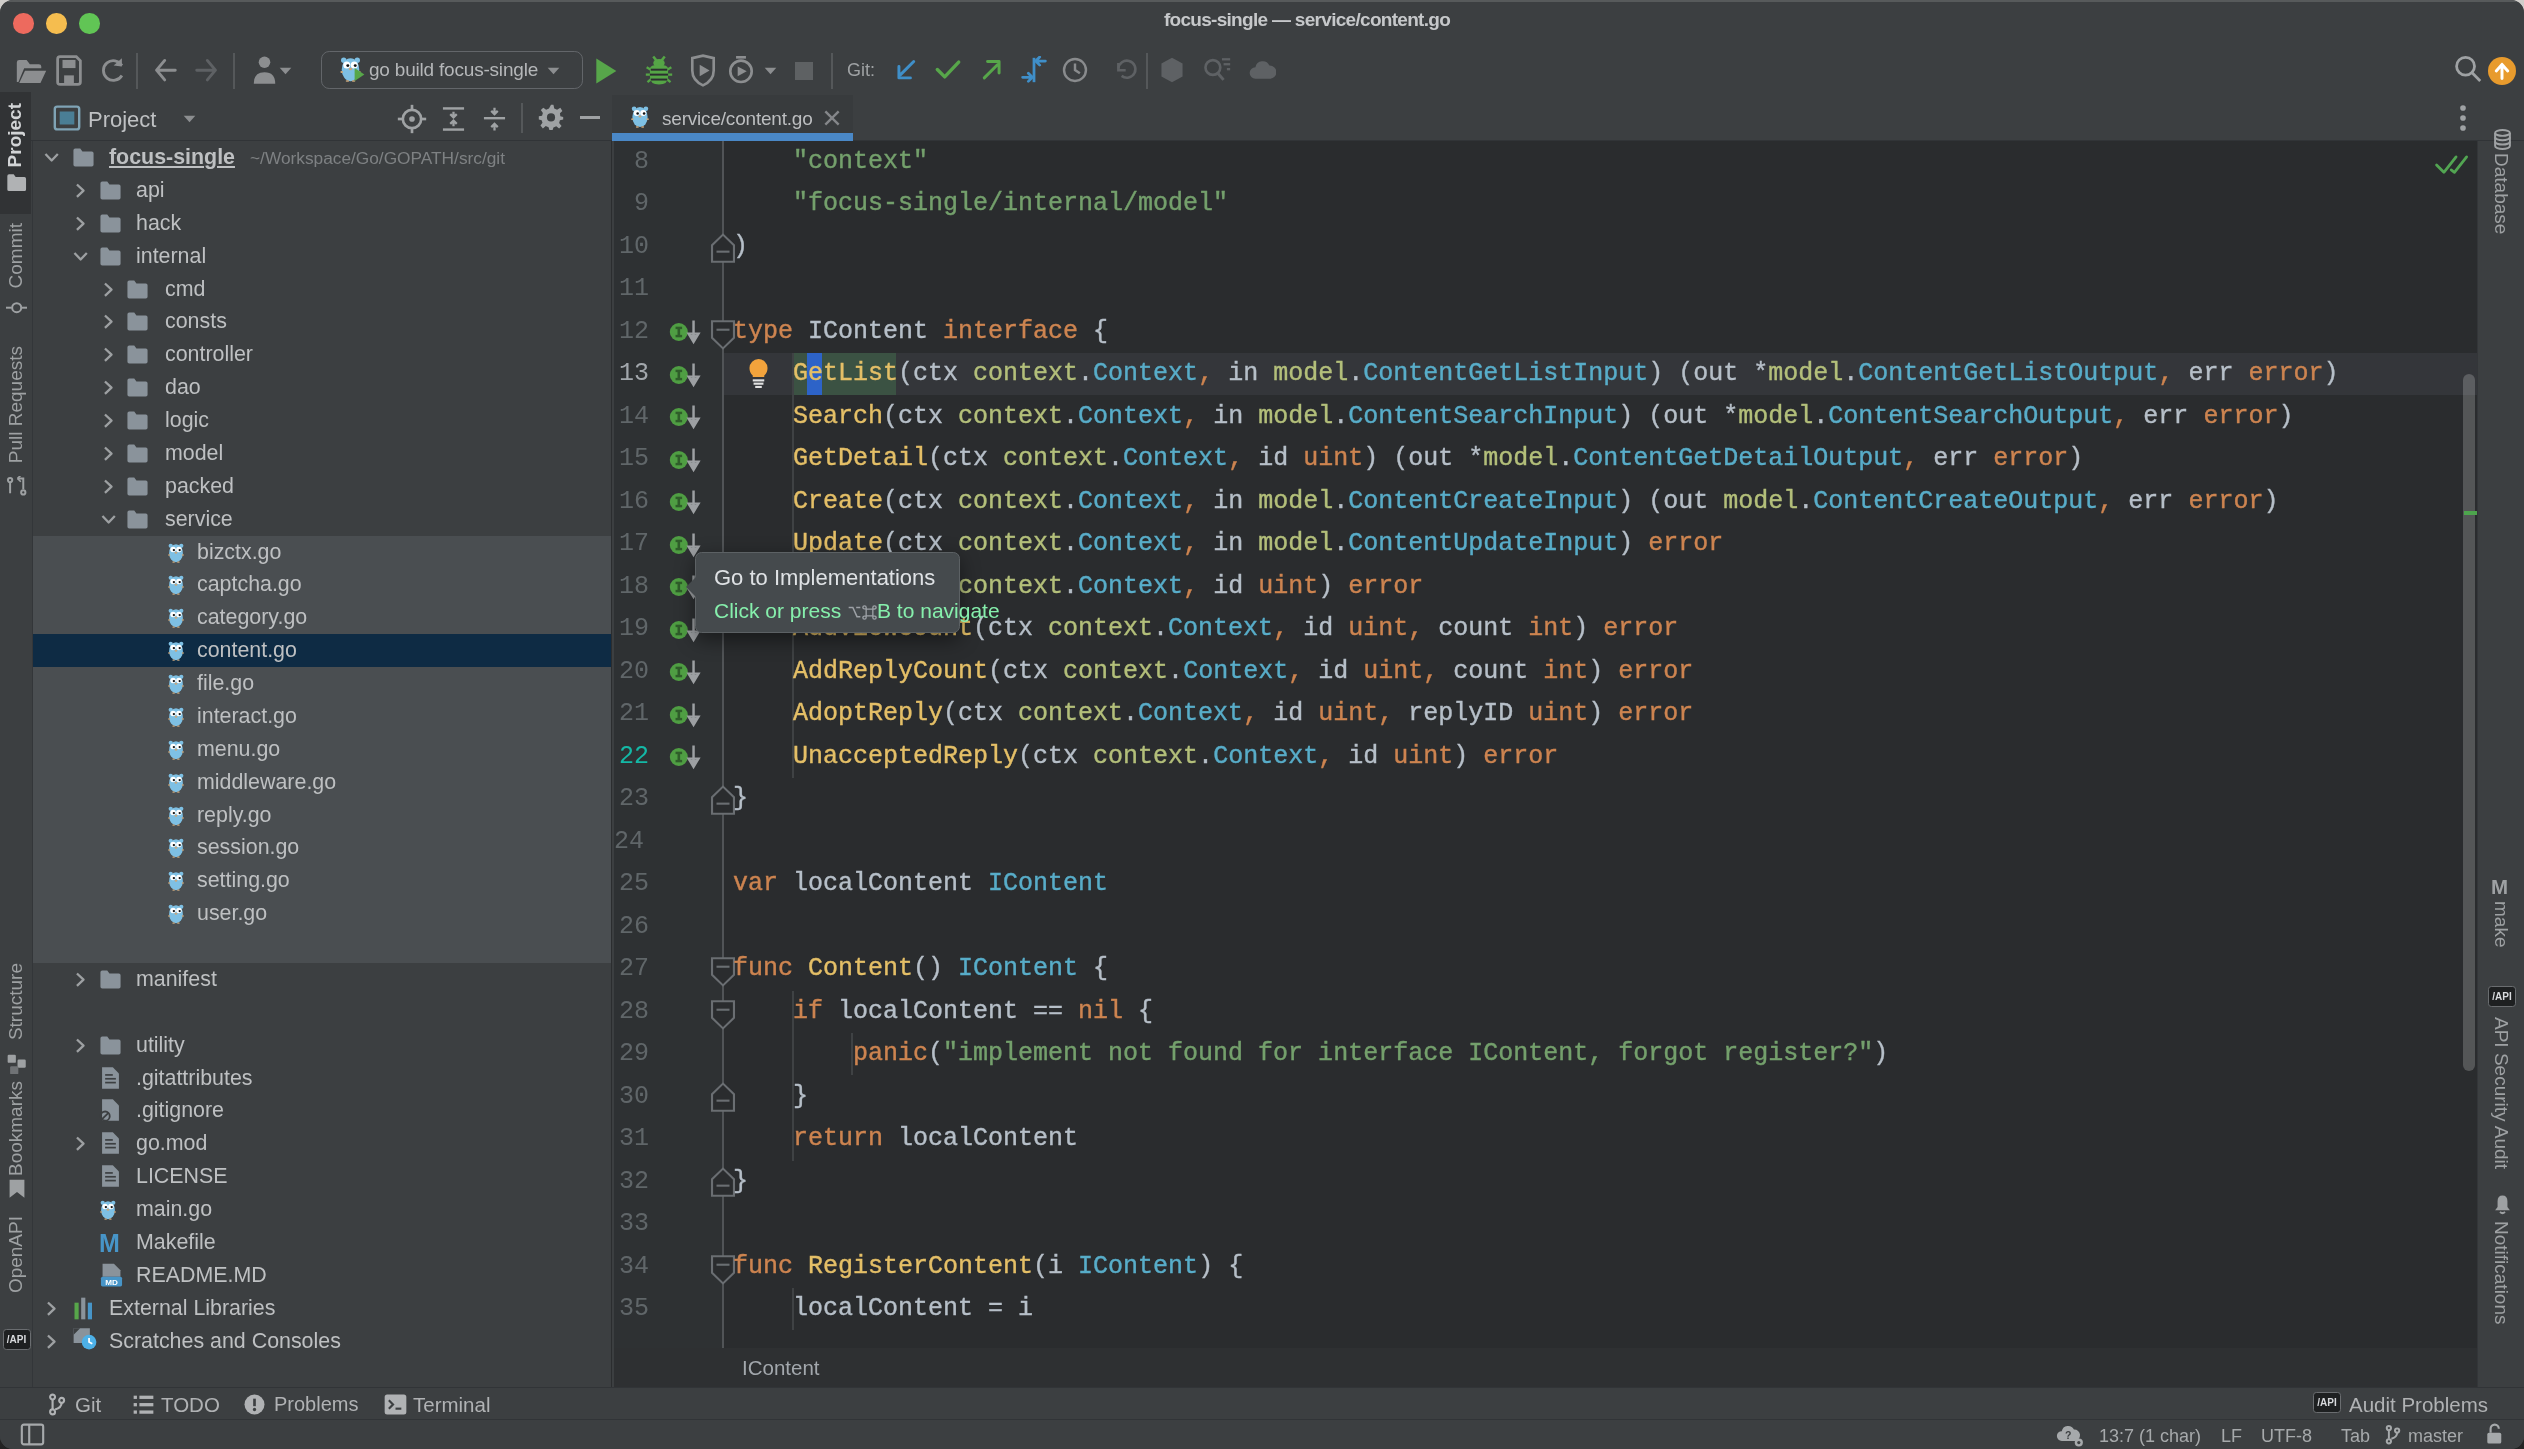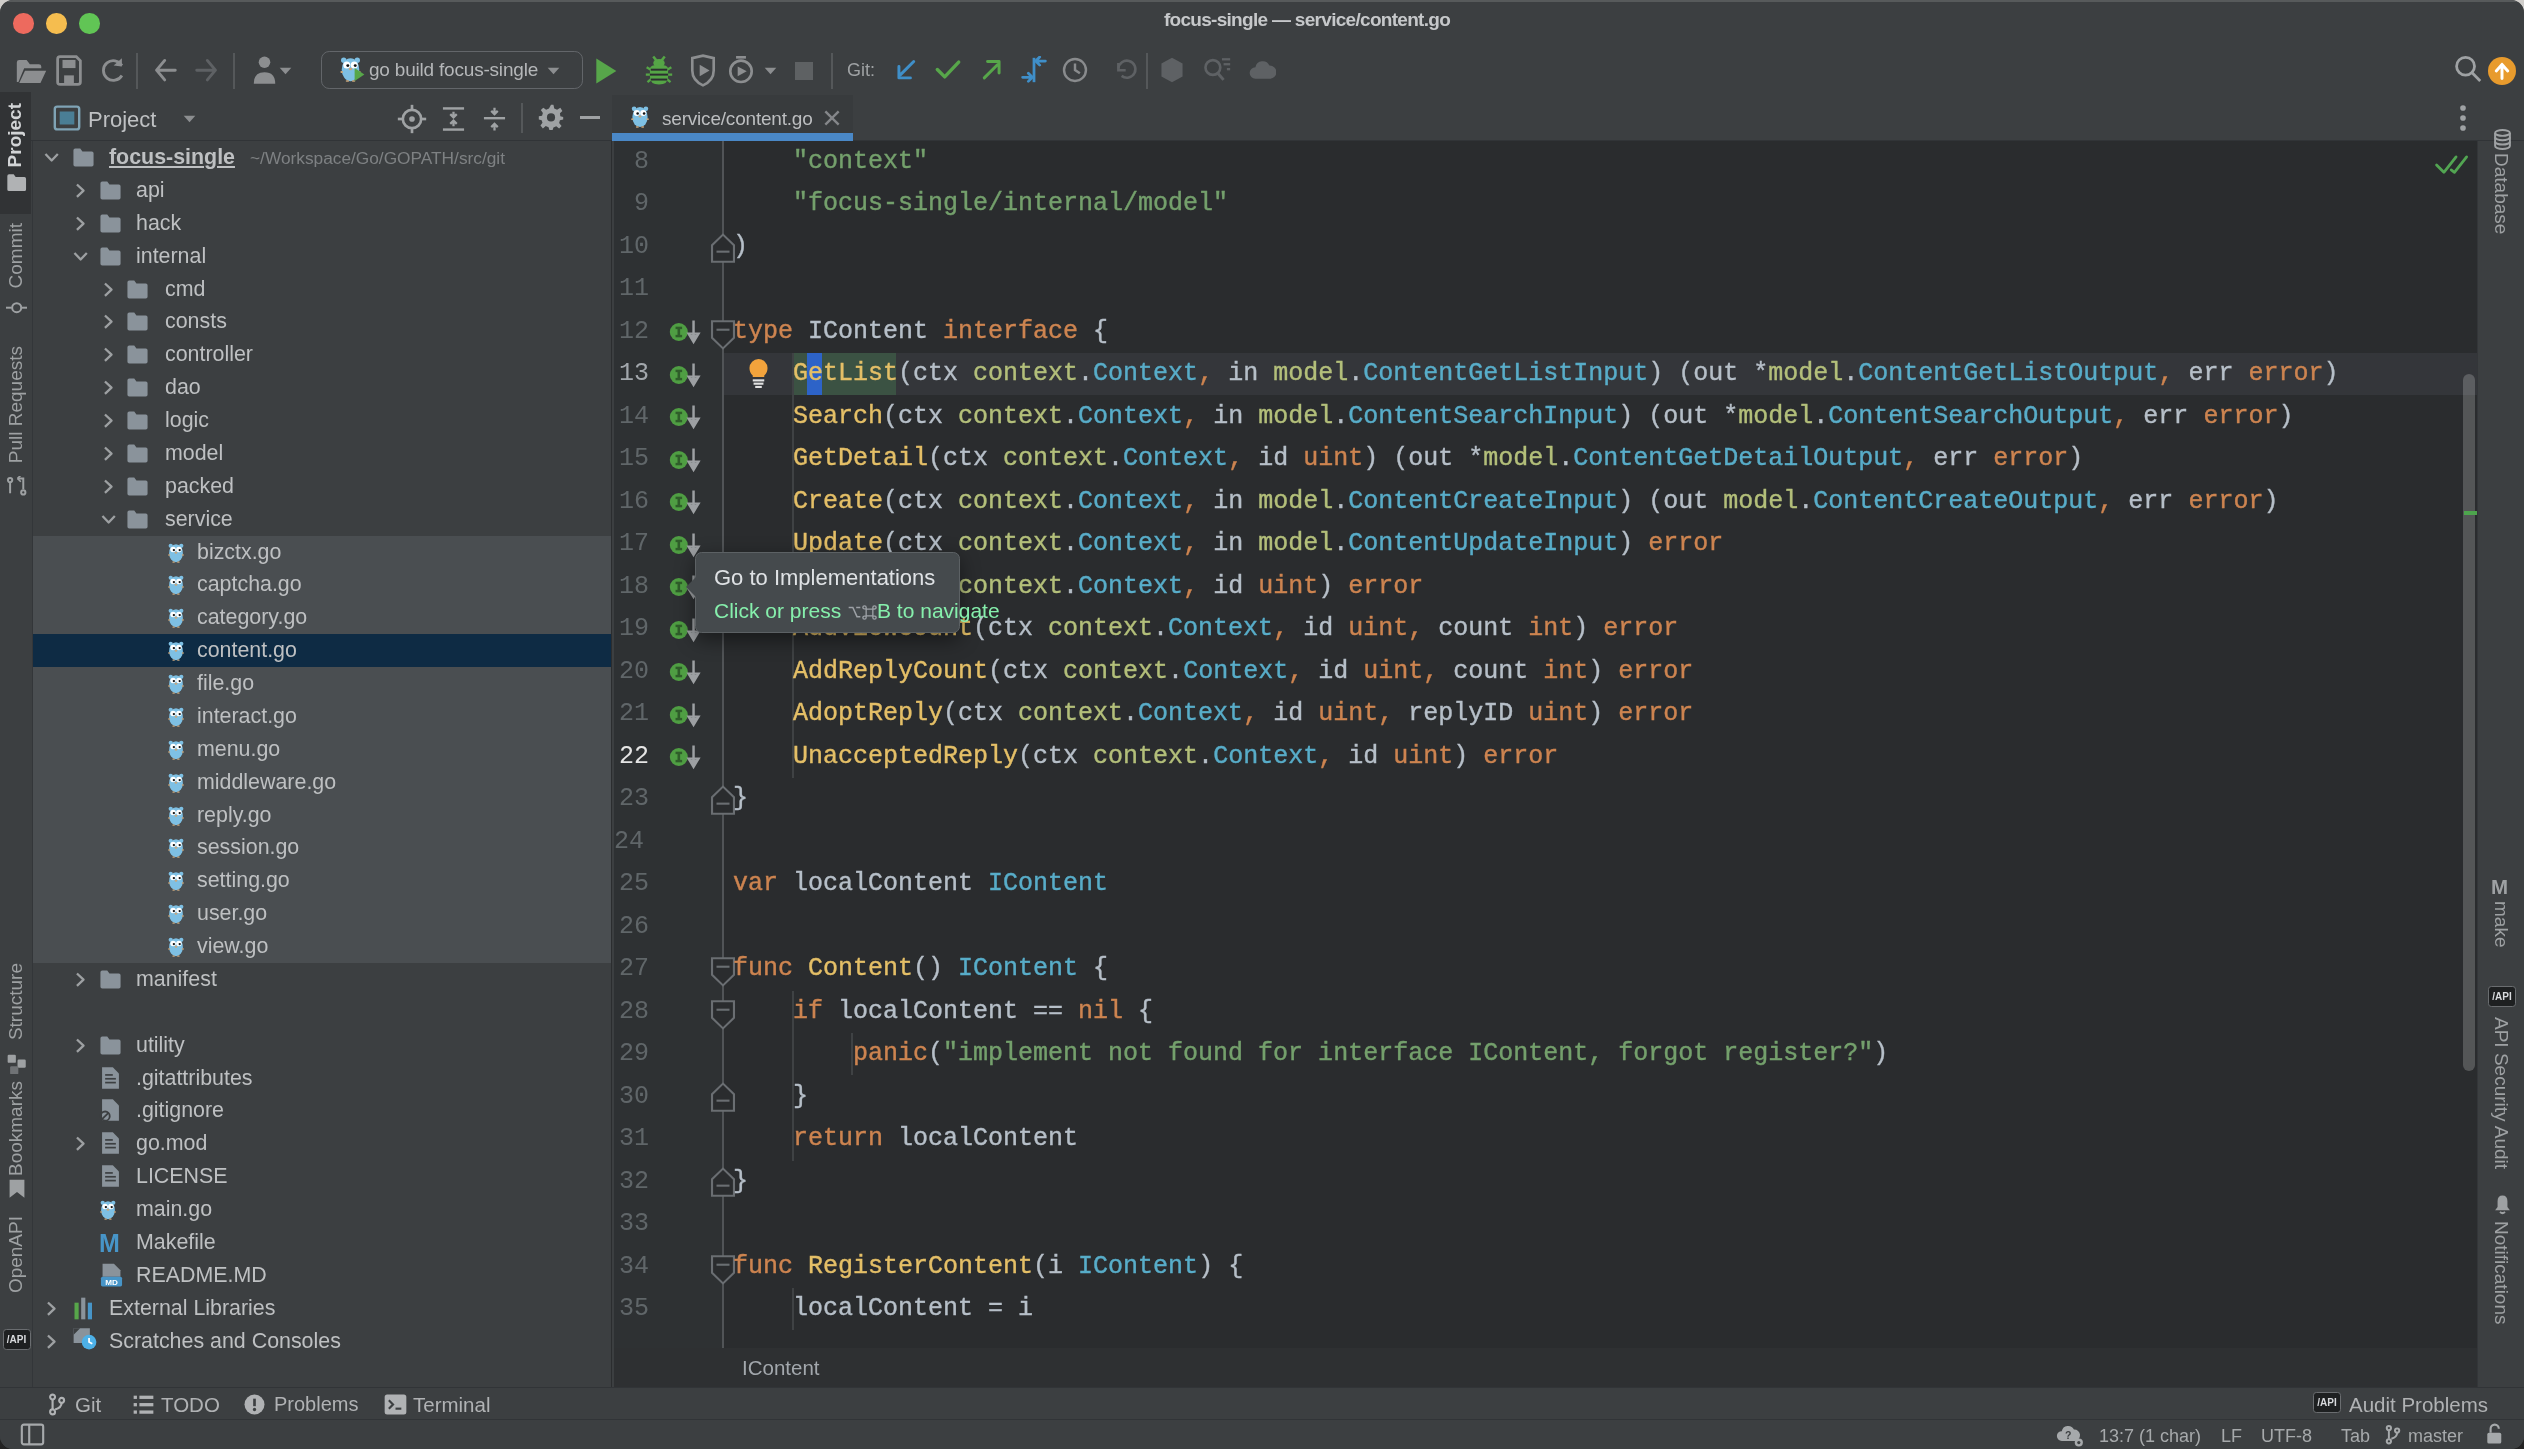--- a/index.html
+++ b/index.html
@@ -420,26 +420,20 @@
 <svg class="ab" style="left:134px;top:5.8px" width="18" height="21.4" viewBox="0 0 34 38">
             <use href="#gopher"></use>
           </svg>
 <div class="ab" style="left:164px;top:4.1px;">setting.go</div>
 </div>
 <div class="trow" style="top:756px">
 <svg class="ab" style="left:134px;top:5.8px" width="18" height="21.4" viewBox="0 0 34 38">
             <use href="#gopher"></use>
           </svg>
 <div class="ab" style="left:164px;top:4.1px;">user.go</div>
-</div>
-<div class="trow" style="top:789px">
-<svg class="ab" style="left:134px;top:5.8px" width="18" height="21.4" viewBox="0 0 34 38">
-            <use href="#gopher"></use>
-          </svg>
-<div class="ab" style="left:164px;top:4.1px;">view.go</div>
 </div>
 <div class="trow" style="top:822px">
 <svg class="ab" style="left:39px;top:8.2px" width="17.3" height="17.3" viewBox="0 0 21 21">
             <use href="#chevR"></use>
           </svg>
 <svg class="ab" style="left:66px;top:5px" width="23" height="23" viewBox="0 0 32 32">
             <use href="#folder"></use>
           </svg>
 <div class="ab" style="left:103px;top:4.1px;">manifest</div>
 </div>
@@ -542,21 +536,21 @@
 <div class="ab code" style="top:170px;left:0;width:35px;text-align:right;color:#606669">12</div>
 <div class="ab code" style="top:212px;left:0;width:35px;text-align:right;color:#a2a7ac">13</div>
 <div class="ab code" style="top:255px;left:0;width:35px;text-align:right;color:#606669">14</div>
 <div class="ab code" style="top:297px;left:0;width:35px;text-align:right;color:#606669">15</div>
 <div class="ab code" style="top:340px;left:0;width:35px;text-align:right;color:#606669">16</div>
 <div class="ab code" style="top:382px;left:0;width:35px;text-align:right;color:#606669">17</div>
 <div class="ab code" style="top:425px;left:0;width:35px;text-align:right;color:#606669">18</div>
 <div class="ab code" style="top:467px;left:0;width:35px;text-align:right;color:#606669">19</div>
 <div class="ab code" style="top:510px;left:0;width:35px;text-align:right;color:#606669">20</div>
 <div class="ab code" style="top:552px;left:0;width:35px;text-align:right;color:#606669">21</div>
-<div class="ab code" style="top:595px;left:0;width:35px;text-align:right;color:#e5e5e5">22</div>
+<div class="ab code" style="top:595px;left:0;width:35px;text-align:right;color:#14b8a6">22</div>
 <div class="ab code" style="top:637px;left:0;width:35px;text-align:right;color:#606669">23</div>
 <div class="ab code" style="top:680px;left:0;width:35px;color:#606669">24</div>
 <div class="ab code" style="top:722px;left:0;width:35px;text-align:right;color:#606669">25</div>
 <div class="ab code" style="top:765px;left:0;width:35px;text-align:right;color:#606669">26</div>
 <div class="ab code" style="top:807px;left:0;width:35px;text-align:right;color:#606669">27</div>
 <div class="ab code" style="top:850px;left:0;width:35px;text-align:right;color:#606669">28</div>
 <div class="ab code" style="top:892px;left:0;width:35px;text-align:right;color:#606669">29</div>
 <div class="ab code" style="top:935px;left:0;width:35px;text-align:right;color:#606669">30</div>
 <div class="ab code" style="top:977px;left:0;width:35px;text-align:right;color:#606669">31</div>
 <div class="ab code" style="top:1020px;left:0;width:35px;text-align:right;color:#606669">32</div>

